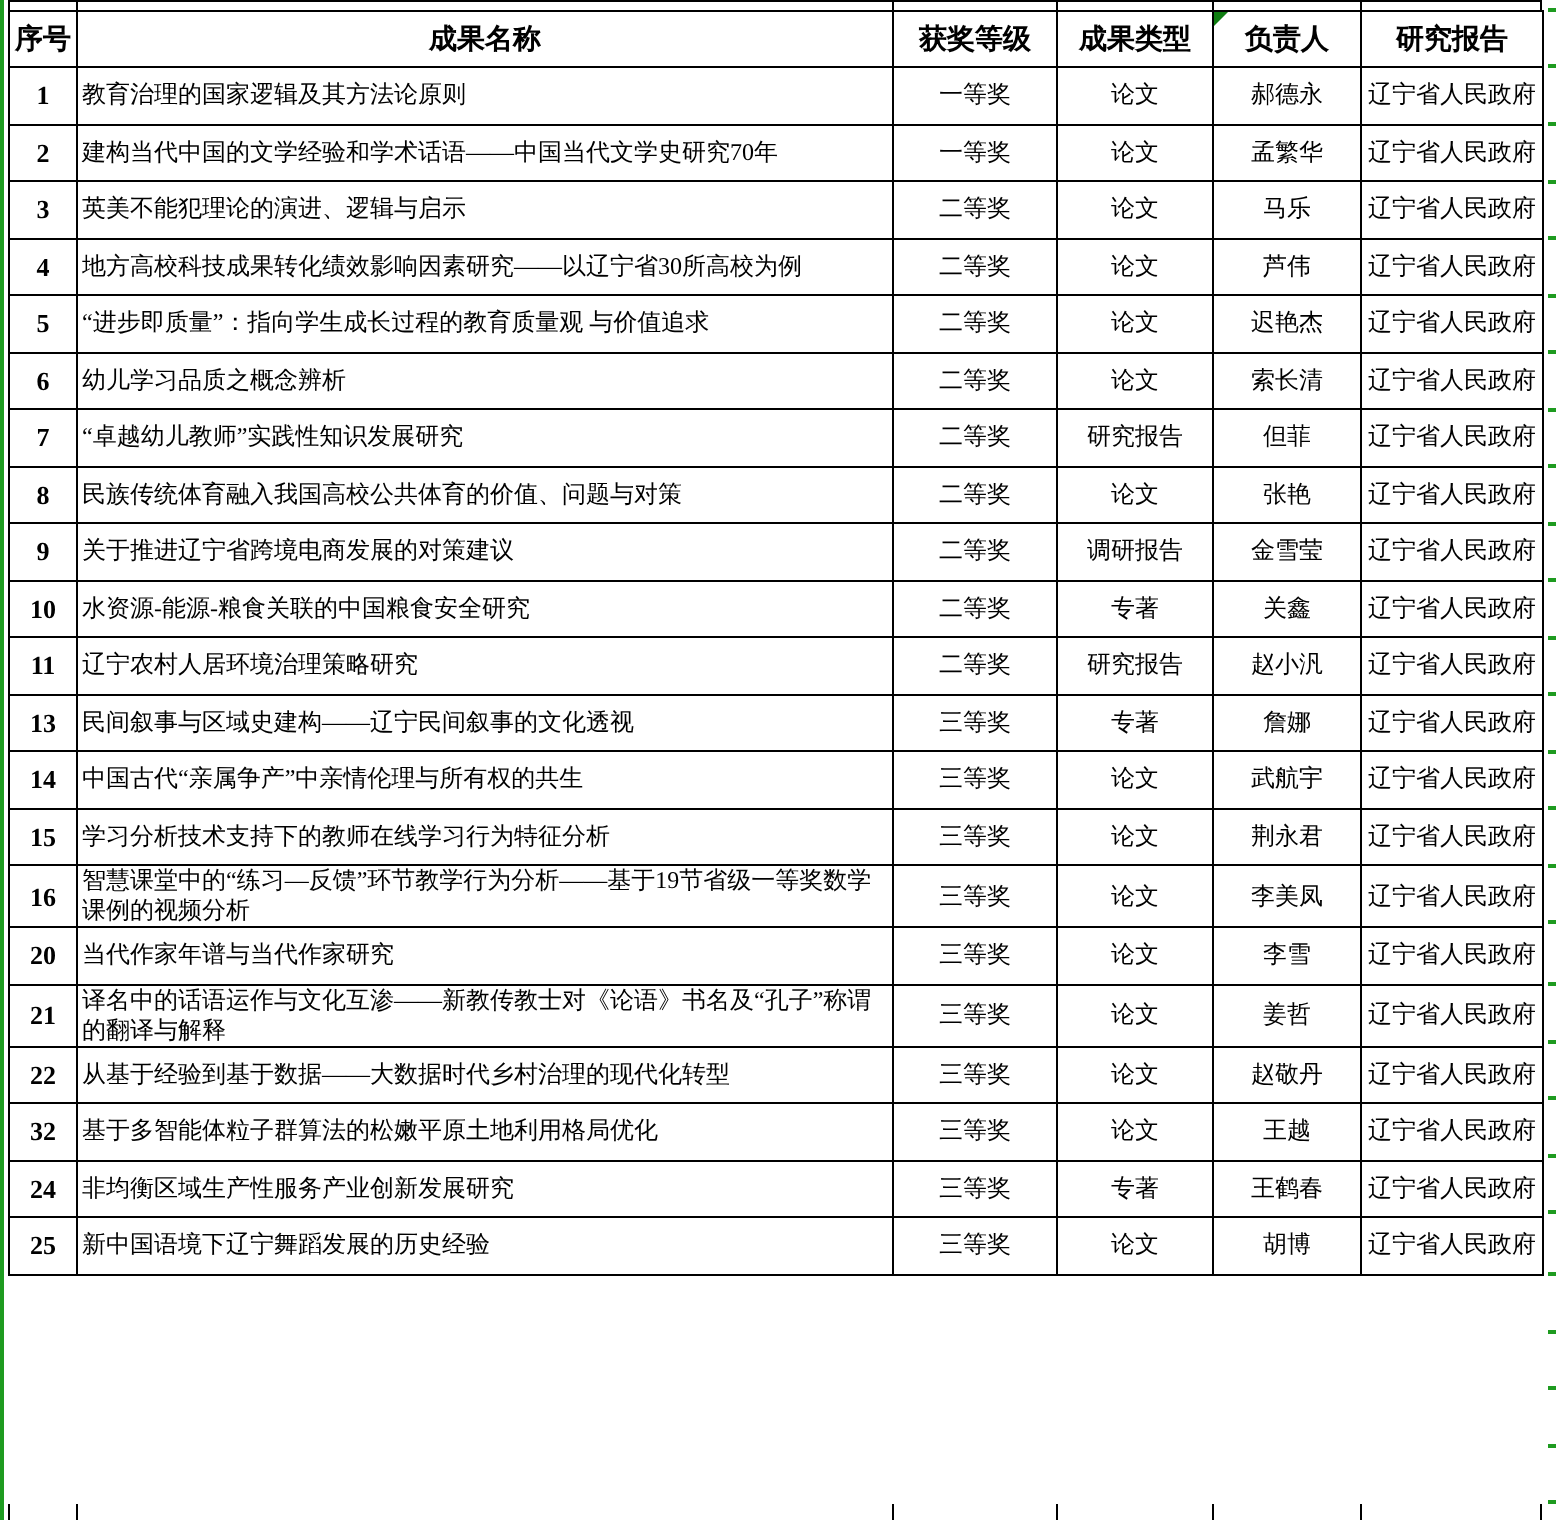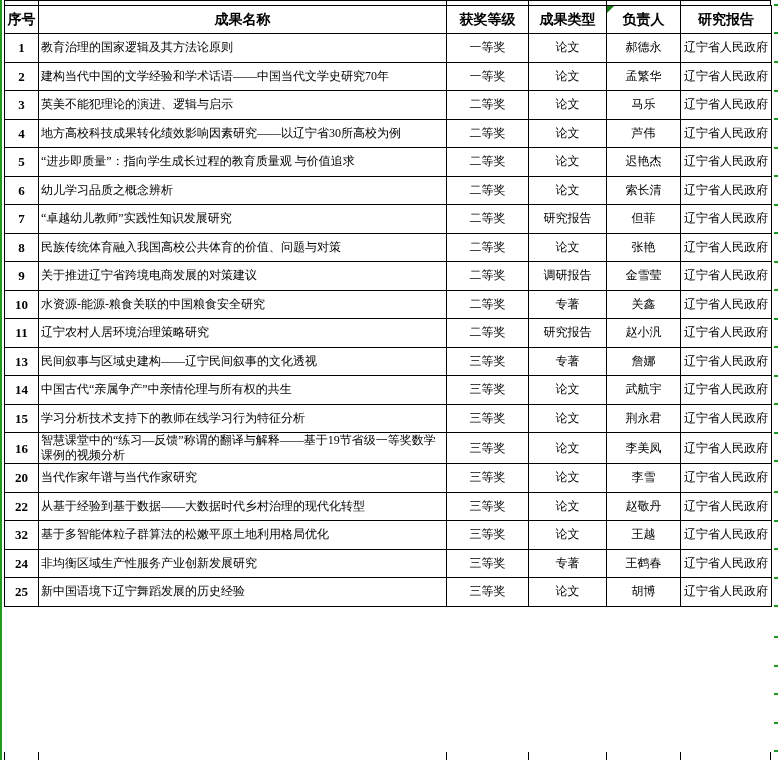--- a/index.html
+++ b/index.html
@@ -193,32 +193,40 @@
         <tr>
           <td class="c-num">15</td>
           <td class="c-title">学习分析技术支持下的教师在线学习行为特征分析</td>
           <td class="c-level">三等奖</td>
           <td class="c-type">论文</td>
           <td class="c-person">荆永君</td>
           <td class="c-unit">辽宁省人民政府</td>
         </tr>
         <tr>
           <td class="c-num">16</td>
-          <td class="c-title">智慧课堂中的“练习—反馈”称谓的翻译与解释——基于19节省级一等奖数学课例的视频分析</td>
+          <td class="c-title">智慧课堂中的“练习—反馈”环节教学行为分析——基于19节省级一等奖数学课例的视频分析</td>
           <td class="c-level">三等奖</td>
           <td class="c-type">论文</td>
           <td class="c-person">李美凤</td>
           <td class="c-unit">辽宁省人民政府</td>
         </tr>
         <tr>
           <td class="c-num">20</td>
           <td class="c-title">当代作家年谱与当代作家研究</td>
           <td class="c-level">三等奖</td>
           <td class="c-type">论文</td>
           <td class="c-person">李雪</td>
+          <td class="c-unit">辽宁省人民政府</td>
+        </tr>
+        <tr>
+          <td class="c-num">21</td>
+          <td class="c-title">译名中的话语运作与文化互渗——新教传教士对《论语》书名及“孔子”称谓的翻译与解释</td>
+          <td class="c-level">三等奖</td>
+          <td class="c-type">论文</td>
+          <td class="c-person">姜哲</td>
           <td class="c-unit">辽宁省人民政府</td>
         </tr>
         <tr>
           <td class="c-num">22</td>
           <td class="c-title">从基于经验到基于数据——大数据时代乡村治理的现代化转型</td>
           <td class="c-level">三等奖</td>
           <td class="c-type">论文</td>
           <td class="c-person">赵敬丹</td>
           <td class="c-unit">辽宁省人民政府</td>
         </tr>

